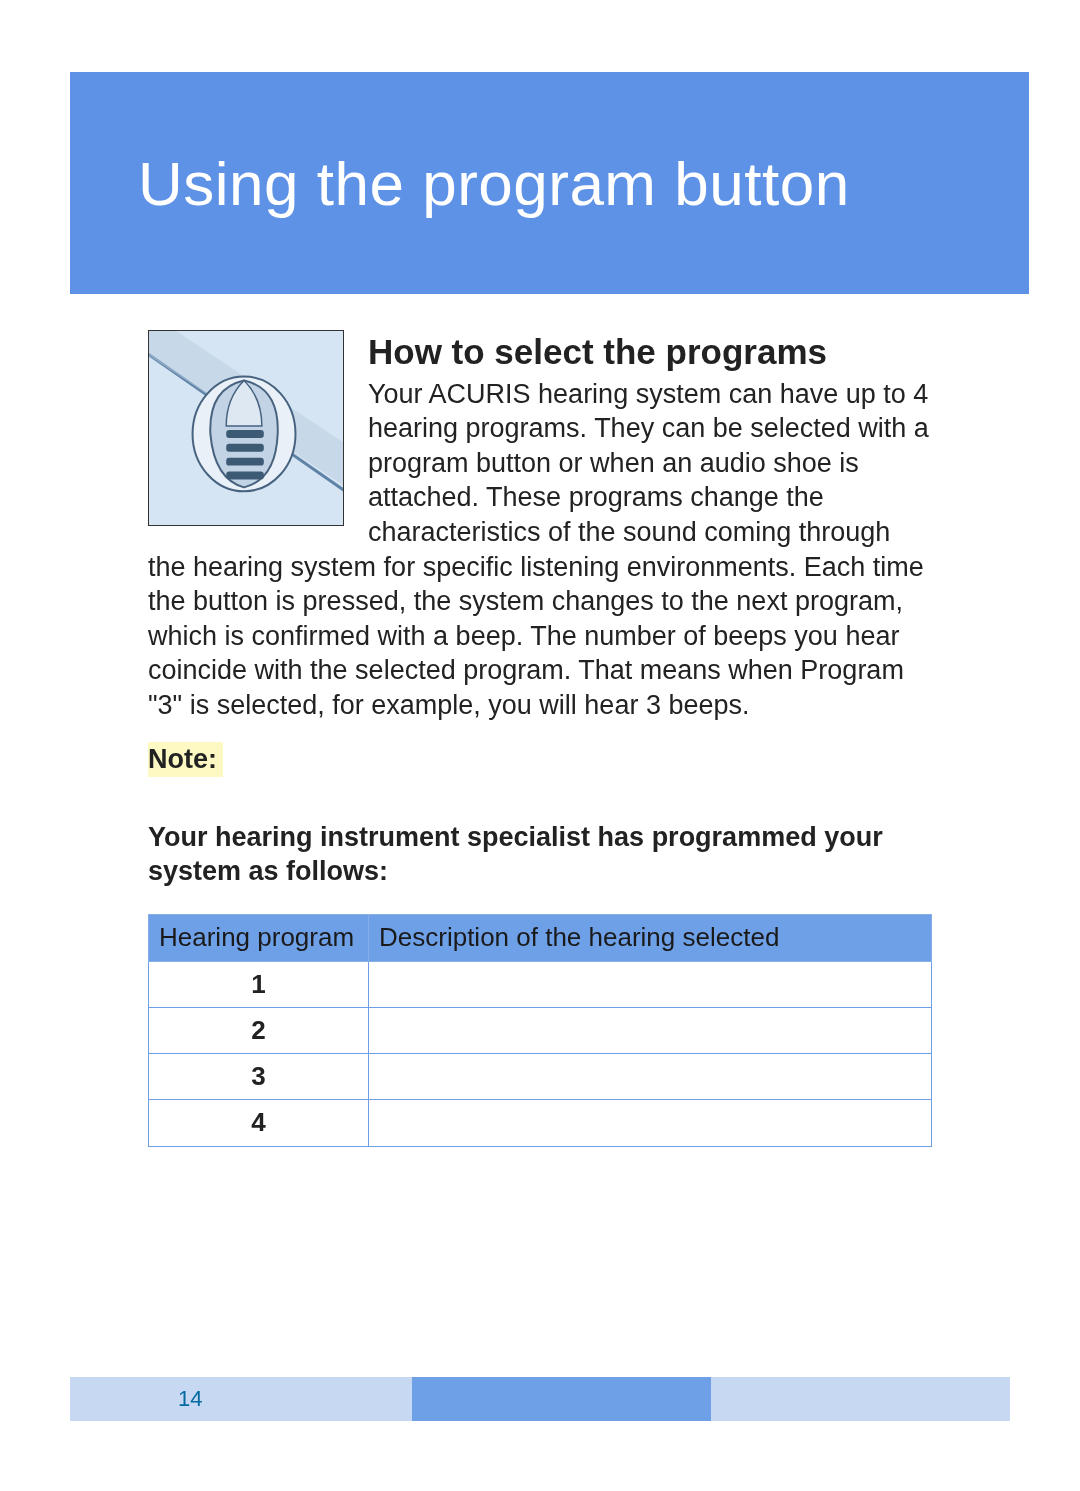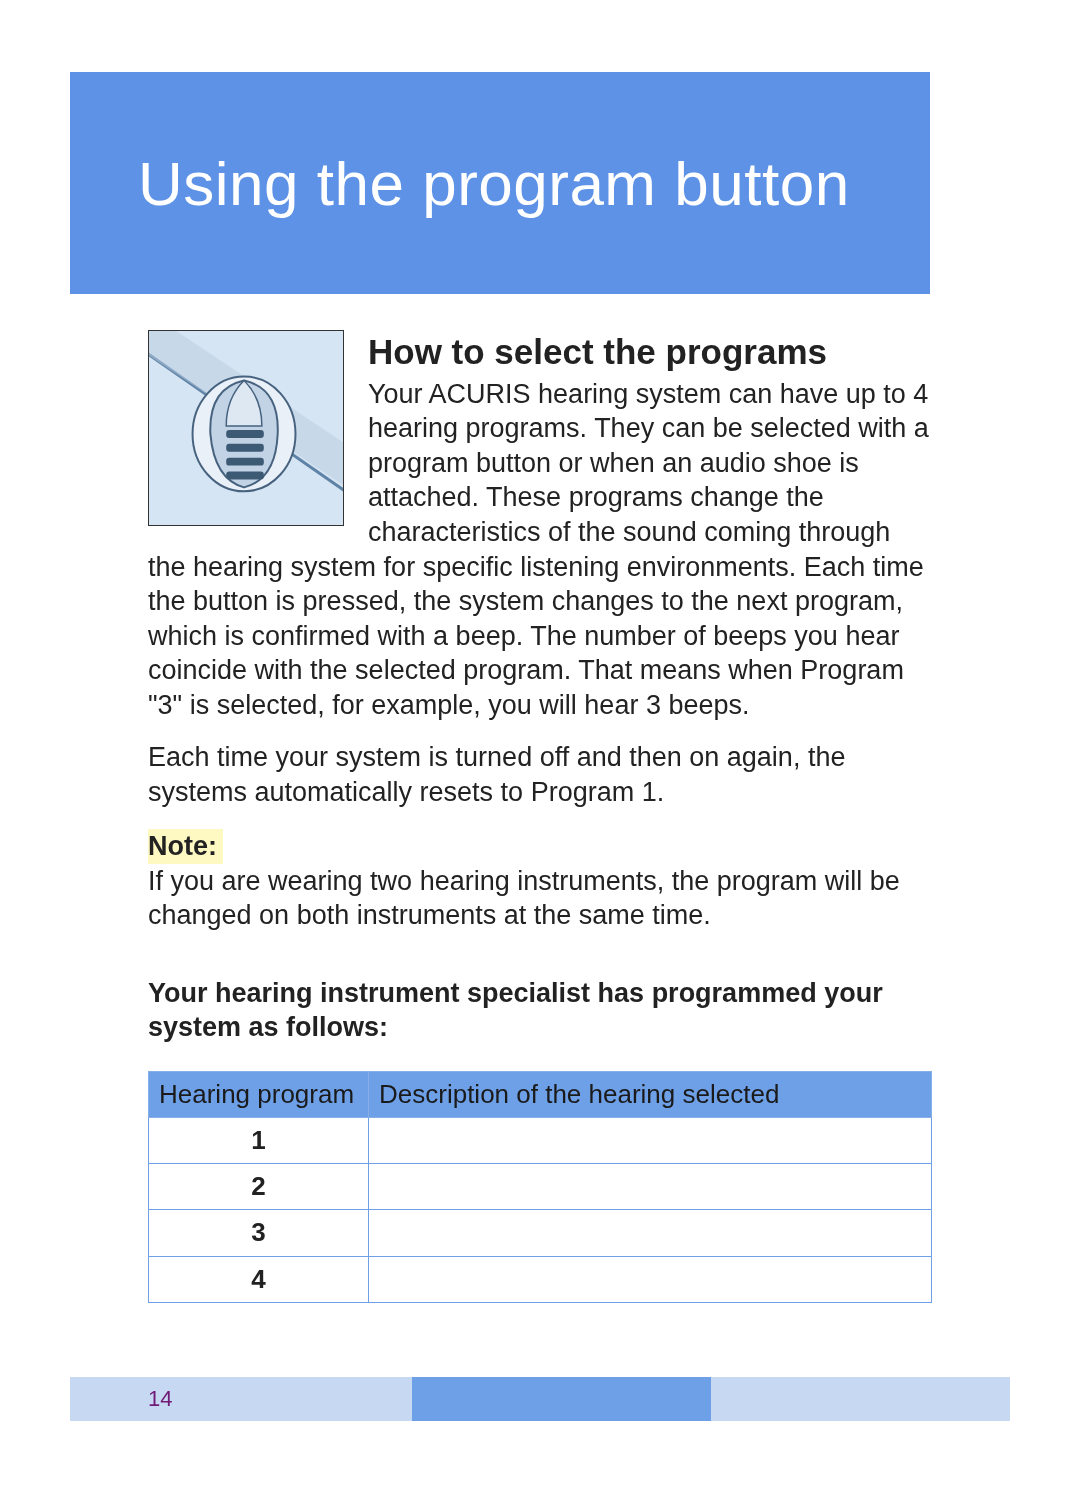--- a/index.html
+++ b/index.html
@@ -8,21 +8,21 @@
     background: #ffffff;
     width: 1080px;
     height: 1491px;
     position: relative;
     color: #1a1a1a;
   }
   .title-banner {
     position: absolute;
     left: 70px;
     top: 72px;
-    width: 860px;
+    width: 959px;
     height: 222px;
     background: #5d92e6;
     display: flex;
     align-items: center;
     padding-left: 68px;
   }
   .title-text {
     color: #ffffff;
     font-size: 62px;
     font-weight: 400;
@@ -95,21 +95,21 @@
   table.program-table td.num { font-weight: 700; }
   table.program-table td.desc { text-align: left; }
   .footer-bar {
     position: absolute;
     left: 70px;
     bottom: 70px;
     width: 940px;
     height: 44px;
     display: flex;
   }
-  .footer-seg1 { background: #c7d8f2; width: 342px; display:flex; align-items:center; padding-left:78px; font-size:22px; color:#701a75; }
+  .footer-seg1 { background: #c7d8f2; width: 342px; display:flex; align-items:center; padding-left:108px; font-size:22px; color:#0369a1; }
   .footer-seg2 { background: #6ea0e8; width: 299px; }
   .footer-seg3 { background: #c7d8f2; width: 299px; }
 </style>
 </head>
 <body>
 
 <div class="title-banner">
   <span class="title-text">Using the program button</span>
 </div>
 
@@ -128,25 +128,23 @@
       <rect x="78" y="128" width="38" height="8" rx="3" fill="#3d5a75"></rect>
       <rect x="78" y="142" width="38" height="8" rx="3" fill="#3d5a75"></rect>
     </svg>
   </div>
 
   <div class="para clearfix">
     <span class="heading-inline">How to select the programs</span>
     <span>Your ACURIS hearing system can have up to 4 hearing programs. They can be selected with a program button or when an audio shoe is attached. These programs change the characteristics of the sound coming through the hearing system for specific listening environments. Each time the button is pressed, the system changes to the next program, which is confirmed with a beep. The number of beeps you hear coincide with the selected program. That means when Program "3" is selected, for example, you will hear 3 beeps.</span>
   </div>
 
-  <div class="para">Each time your system is turned off and then on again, the systems automatically resets to Program 1.</div>
 
   <div class="note-line">
     <span class="note-label">Note:</span><br>
-    <span>If you are wearing two hearing instruments, the program will be changed on both instruments at the same time.</span>
   </div>
 
   <div class="spec-heading">Your hearing instrument specialist has programmed your system as follows:</div>
 
   <table class="program-table">
     <thead>
       <tr>
         <th>Hearing program</th>
         <th>Description of the hearing selected</th>
       </tr>

